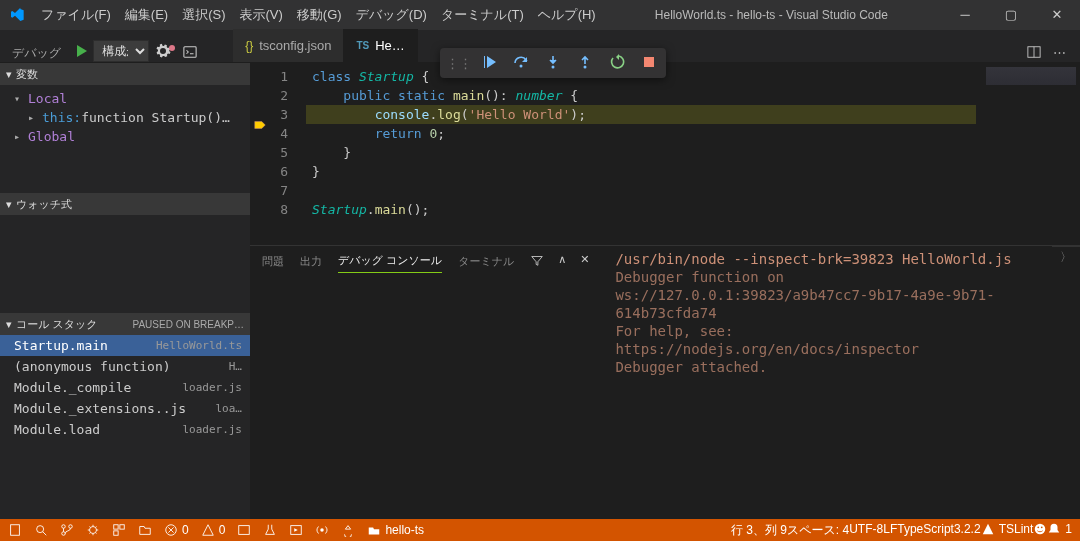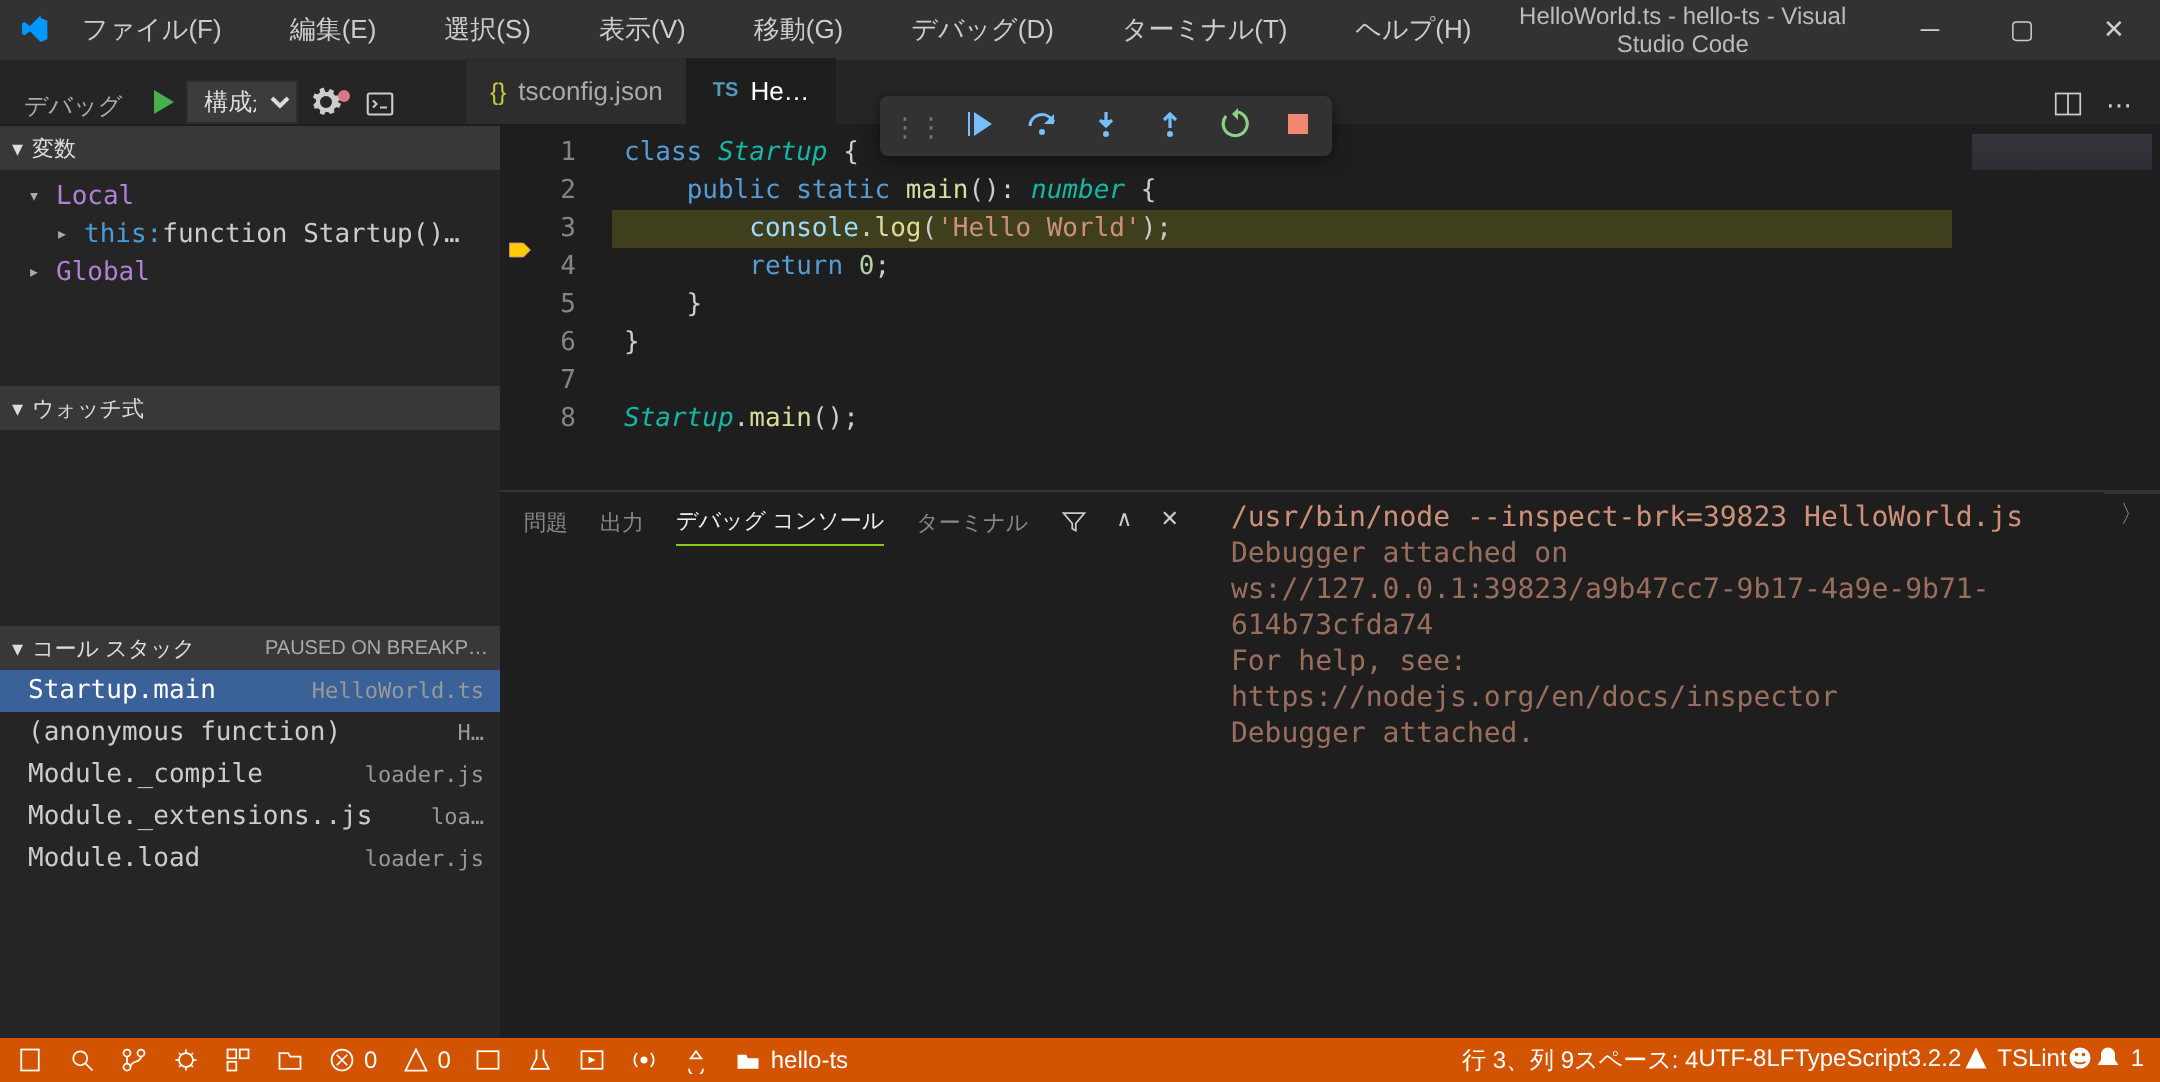--- a/index.html
+++ b/index.html
@@ -1,19 +1,19 @@
 <!DOCTYPE html>
 <html><head>
 <meta charset="utf-8">
 <style>
 * { margin: 0; padding: 0; box-sizing: border-box; }
 body { font-family: "Segoe UI", "Hiragino Sans", sans-serif; font-size: 13px; background: #1e1e1e; color: #ccc; width: 1080px; height: 541px; overflow: hidden; position: relative; }
 .titlebar { height: 30px; background: #323233; display: flex; align-items: center; color: #ccc; }
 .titlebar .logo { width: 34px; display: flex; justify-content: center; }
-.titlebar .menu { display: flex; gap: 20px; }
+.titlebar .menu { display: flex; gap: 0; }
 .titlebar .menu span { padding: 4px 7px; border-radius: 3px; cursor: pointer; }
 .titlebar .title { flex: 1; text-align: center; color: #bbb; font-size: 12px; }
 .titlebar .win-controls { display: flex; width: 140px; justify-content: flex-end; }
 .titlebar .win-controls span { width: 46px; text-align: center; line-height: 30px; cursor: pointer; }
 
 .debug-bar { height: 33px; background: #252526; display: flex; align-items: flex-end; padding: 0 4px; border-bottom: 1px solid #1e1e1e; }
 .debug-bar .dbg-label { color: #aaa; padding: 0 8px; font-size: 12px; }
 .debug-bar .play { color: #0f0; padding: 0 4px; }
 .debug-bar select { background: #3c3c3c; border: 1px solid #2d2d2d; color: #ddd; font-size: 12px; padding: 2px 4px; width: 56px; }
 .debug-bar .gear, .debug-bar .term-ic { padding: 0 6px; color: #ccc; position: relative; }
@@ -235,21 +235,21 @@
           <div class="right">
           <span><svg viewBox="0 0 16 16">
                 <path d="M2 4h12l-5 6v4l-2-1v-3z" fill="none" stroke="#ccc"></path>
               </svg></span>
           <span>∧</span>
           <span>✕</span>
         </div>
       </div>
       <div class="panel-body" id="console-body">
           <div>/usr/bin/node --inspect-brk=39823 HelloWorld.js</div>
-          <div class="di-line">Debugger attached on ws://127.0.0.1:39823/a9b47cc7-9b17-4a9e-9b71-614b73cfda74</div>
+          <div class="di-line">Debugger function on ws://127.0.0.1:39823/a9b47cc7-9b17-4a9e-9b71-614b73cfda74</div>
           <div class="di-line">For help, see: https://nodejs.org/en/docs/inspector</div>
           <div class="di-line">Debugger attached.</div>
         </div>
       <div class="breadcrumb">〉</div>
     </div>
   </div>
 </div>
 
 <div class="debug-toolbar">
   <span class="grip">⋮⋮</span>

